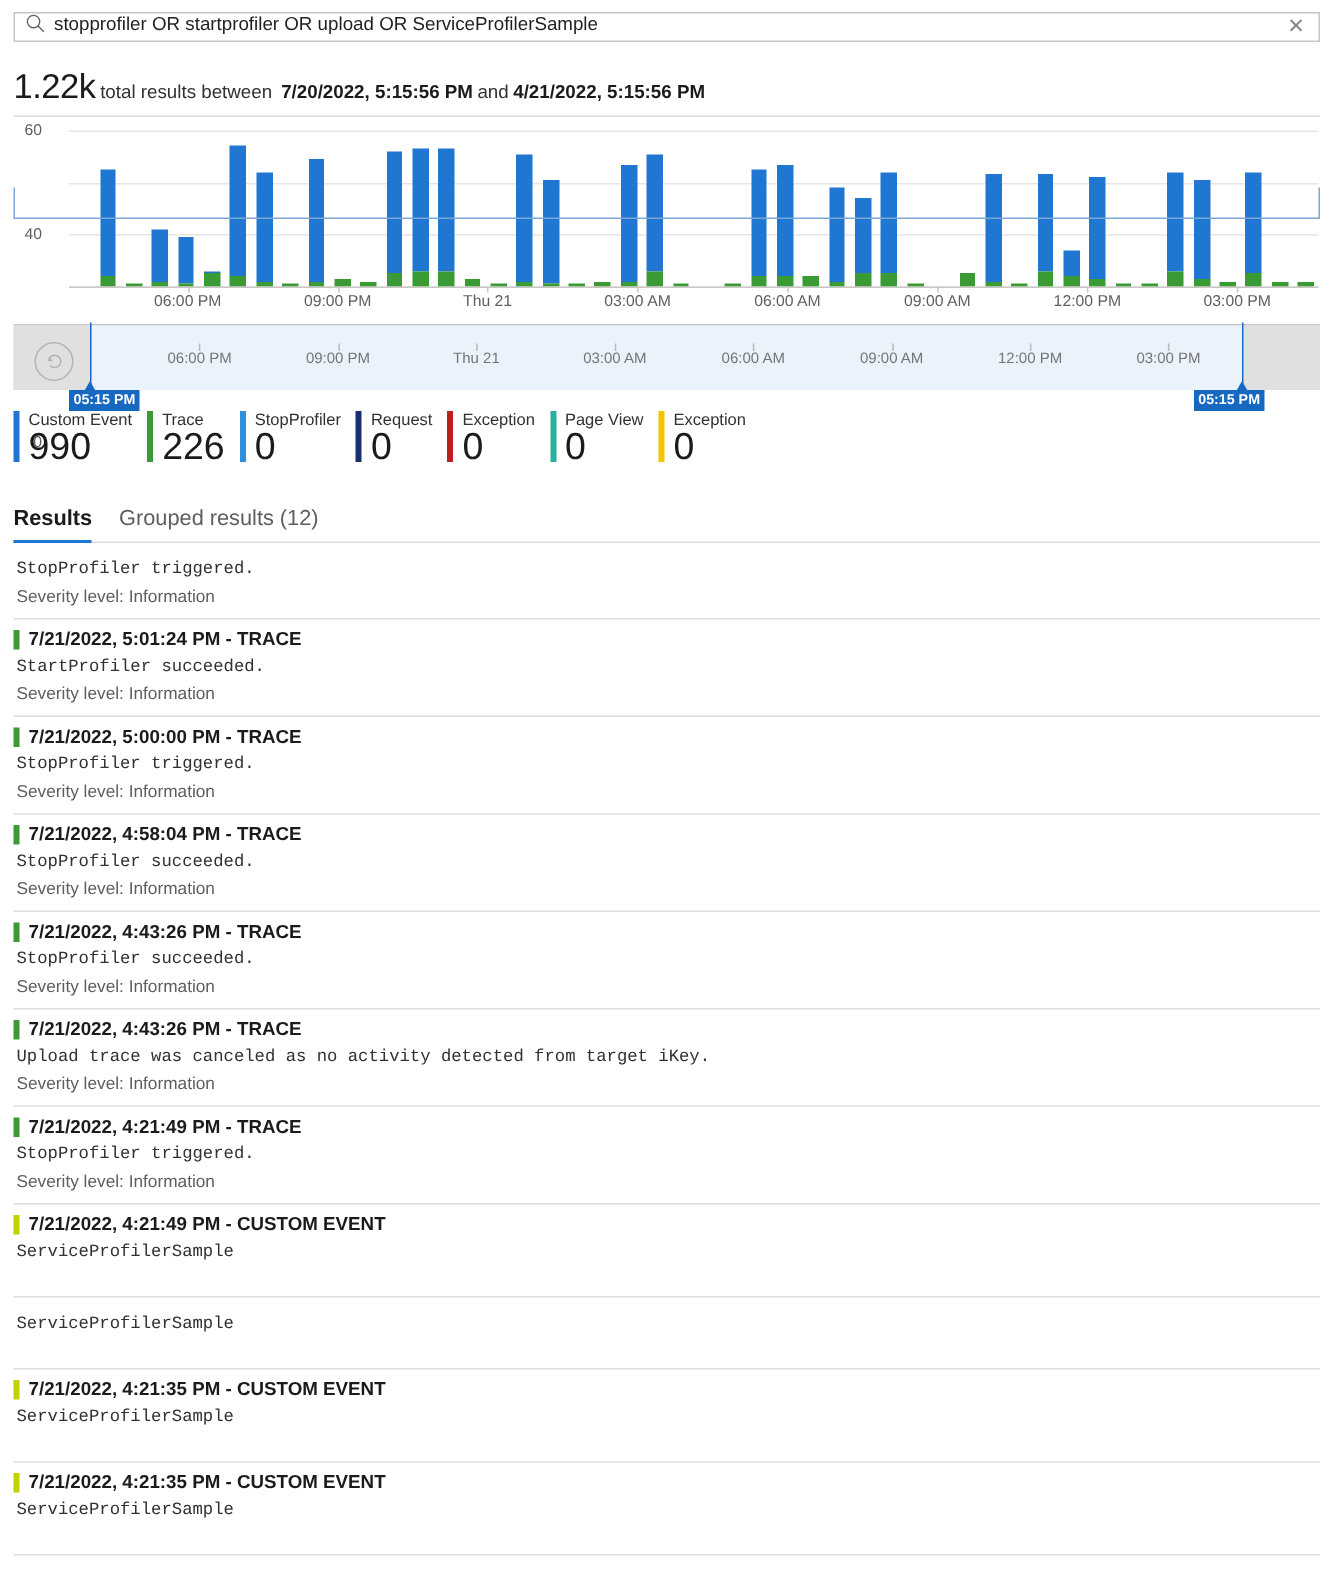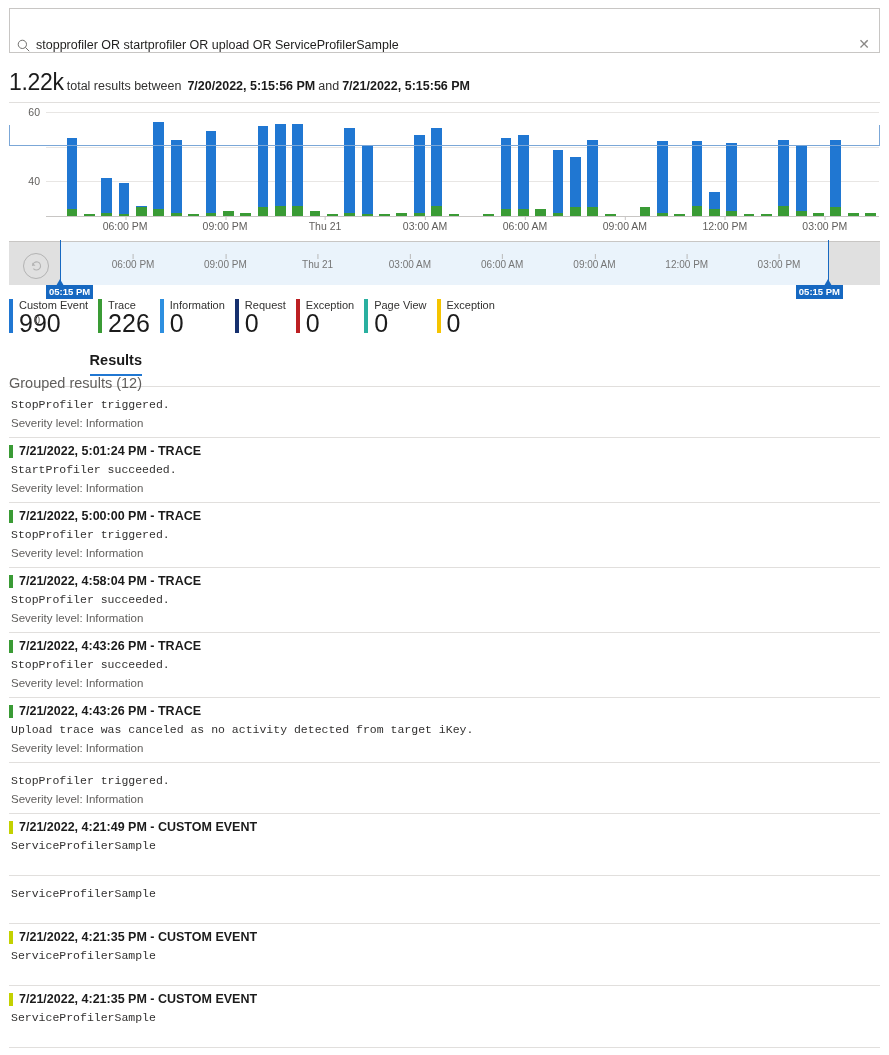--- a/index.html
+++ b/index.html
@@ -3,43 +3,43 @@
 <meta charset="utf-8">
 <style>
   html,body{margin:0;padding:0;}
   body{
     width:889px;height:1055px;overflow:hidden;background:#ffffff;
     font-family:"Liberation Sans",sans-serif;color:#1b1b1b;
     -webkit-font-smoothing:antialiased;
   }
   
   .searchbar{
-    margin:8px 9px 0 9px;height:45px;border:1px solid #c8c6c4;background:#fff;
-    display:flex;align-items:flex-end;box-sizing:border-box;
+    margin:8px 9px 0 9px;height:20px;border:1px solid #c8c6c4;background:#fff;
+    display:flex;align-items:flex-start;box-sizing:border-box;
   }
   .searchbar .mag{width:26px;display:flex;align-items:center;justify-content:center;flex:0 0 26px;}
   .searchbar input{
     flex:1;border:0;outline:0;font-family:"Liberation Sans",sans-serif;
     font-size:12.5px;color:#201f1e;background:transparent;padding:0;
   }
   .searchbar .clear{
     flex:0 0 30px;display:flex;align-items:center;justify-content:center;
     color:#8a8886;font-size:14px;cursor:pointer;user-select:none;
   }
   
   .summary{margin:16px 0 0 9px;display:flex;align-items:baseline;}
   .summary .big{font-size:23px;font-weight:400;letter-spacing:-.3px;color:#1b1b1b;}
   .summary .mid{font-size:12.5px;margin-left:3px;color:#323130;}
   .summary .bold{font-size:12.5px;font-weight:bold;color:#1b1b1b;}
   .summary .sp{font-size:12.5px;color:#323130;padding:0 3px;}
   
   .chart-wrap{position:relative;margin:6px 9px 0 9px;height:138px;border-top:1px solid #e1dfdd;}
   .plot{position:absolute;left:37px;right:1px;top:9px;height:104px;}
   .gridline{position:absolute;left:0;right:0;height:1px;background:#e8e6e4;}
-  .ytick{position:absolute;right:100%;margin-right:6px;font-size:10.5px;color:#605e5c;
+  .ytick{position:absolute;right:100%;margin-right:18px;font-size:10.5px;color:#605e5c;
          transform:translateY(-50%);white-space:nowrap;}
   .bars{position:absolute;left:0;right:0;bottom:0;top:0;display:flex;align-items:flex-end;}
   .bcol{flex:1 1 0;display:flex;flex-direction:column;justify-content:flex-end;
         align-items:center;height:100%;}
   .bseg{width:62%;}
   .bseg.blue{background:#2077d2;}
   .bseg.green{background:#3a9b35;}
   .axisline{position:absolute;left:37px;right:1px;top:113px;height:1px;background:#c8c6c4;}
   .xaxis{position:absolute;left:37px;right:1px;top:114px;height:22px;}
   .xtick{position:absolute;font-size:10.5px;color:#605e5c;transform:translateX(-50%);
@@ -71,21 +71,21 @@
   .handle.right .lbl{right:-14px;}
   
   .metrics{display:flex;margin:14px 0 0 9px;}
   .metric{display:flex;margin-right:10px;}
   .metric .cbar{width:4px;flex:0 0 4px;margin-right:6px;height:34px;}
   .metric .mlabel{font-size:11px;color:#323130;line-height:13px;white-space:nowrap;}
   .metric .mvalue{font-size:25px;color:#1b1b1b;line-height:22px;font-weight:300;}
   
   .tabsrow{display:flex;align-items:center;margin:18px 9px 0 9px;
            border-bottom:1px solid #e1dfdd;height:34px;}
-  .tabs{display:flex;align-items:flex-end;height:100%;flex-direction:column;}
+  .tabs{display:flex;align-items:flex-end;height:100%;}
   .tab{font-size:14.5px;color:#605e5c;padding:0 0 7px 0;margin-right:18px;cursor:pointer;
        position:relative;align-self:flex-end;}
   .tab.active{color:#1b1b1b;font-weight:bold;}
   .tab.active:after{content:"";position:absolute;left:0;right:0;bottom:-1px;height:2px;background:#2077d2;}
   .sortzone{margin-left:auto;display:flex;align-items:center;padding-bottom:6px;}
   .sortlabel{font-size:12px;font-weight:bold;color:#1b1b1b;margin-right:8px;}
   .pill{display:flex;align-items:center;border:1px solid #8a8886;border-radius:14px;height:22px;padding:1px;}
   .pill .opt{font-size:11.5px;padding:0 14px;line-height:20px;border-radius:12px;cursor:pointer;color:#2077d2;}
   .pill .opt.sel{background:#2077d2;color:#fff;font-weight:normal;}
   
@@ -112,21 +112,21 @@
   <input type="text" value="stopprofiler OR startprofiler OR upload OR ServiceProfilerSample" placeholder="Search" style="">
   <span class="clear">✕</span>
 </div>
 
 <div class="summary">
   <span class="big">1.22k</span>
   <span class="mid">total results between</span>
   <span class="sp"></span>
   <span class="bold">7/20/2022, 5:15:56 PM</span>
   <span class="sp">and</span>
-  <span class="bold">7/21/2022, 5:15:56 PM</span>
+  <span class="bold">4/21/2022, 5:15:56 PM</span>
 </div>
 
 <div class="chart-wrap">
   <div class="plot">
     <div id="gridlines">
         <div class="gridline" style="top: 104px;">
           <div class="ytick" style="top: 104px;">0</div>
         </div>
         <div class="gridline" style="top: 69.3333px;">
           <div class="ytick" style="top: 69.3333px;">20</div>
@@ -388,21 +388,21 @@
     <div class="metric">
       <div class="cbar" style="background: rgb(58, 155, 53);"></div>
       <div>
         <div class="mlabel">Trace</div>
         <div class="mvalue">226</div>
       </div>
     </div>
     <div class="metric">
       <div class="cbar" style="background: rgb(45, 143, 224);"></div>
       <div>
-        <div class="mlabel">Information</div>
+        <div class="mlabel">StopProfiler</div>
         <div class="mvalue">0</div>
       </div>
     </div>
     <div class="metric">
       <div class="cbar" style="background: rgb(22, 48, 110);"></div>
       <div>
         <div class="mlabel">Request</div>
         <div class="mvalue">0</div>
       </div>
     </div>
@@ -475,20 +475,24 @@
     </div>
     <div class="ritem">
       <div class="rhead">
         <div class="acc" style="background: rgb(58, 155, 53);"></div>
         <div class="rtitle">7/21/2022, 4:43:26 PM - TRACE</div>
       </div>
       <div class="rbody">Upload trace was canceled as no activity detected from target iKey.</div>
       <div class="rsev">Severity level: Information</div>
     </div>
     <div class="ritem">
+      <div class="rhead">
+        <div class="acc" style="background: rgb(58, 155, 53);"></div>
+        <div class="rtitle">7/21/2022, 4:21:49 PM - TRACE</div>
+      </div>
       <div class="rbody">StopProfiler triggered.</div>
       <div class="rsev">Severity level: Information</div>
     </div>
     <div class="ritem tall">
       <div class="rhead">
         <div class="acc" style="background: rgb(195, 209, 0);"></div>
         <div class="rtitle">7/21/2022, 4:21:49 PM - CUSTOM EVENT</div>
       </div>
       <div class="rbody">ServiceProfilerSample</div>
     </div>

